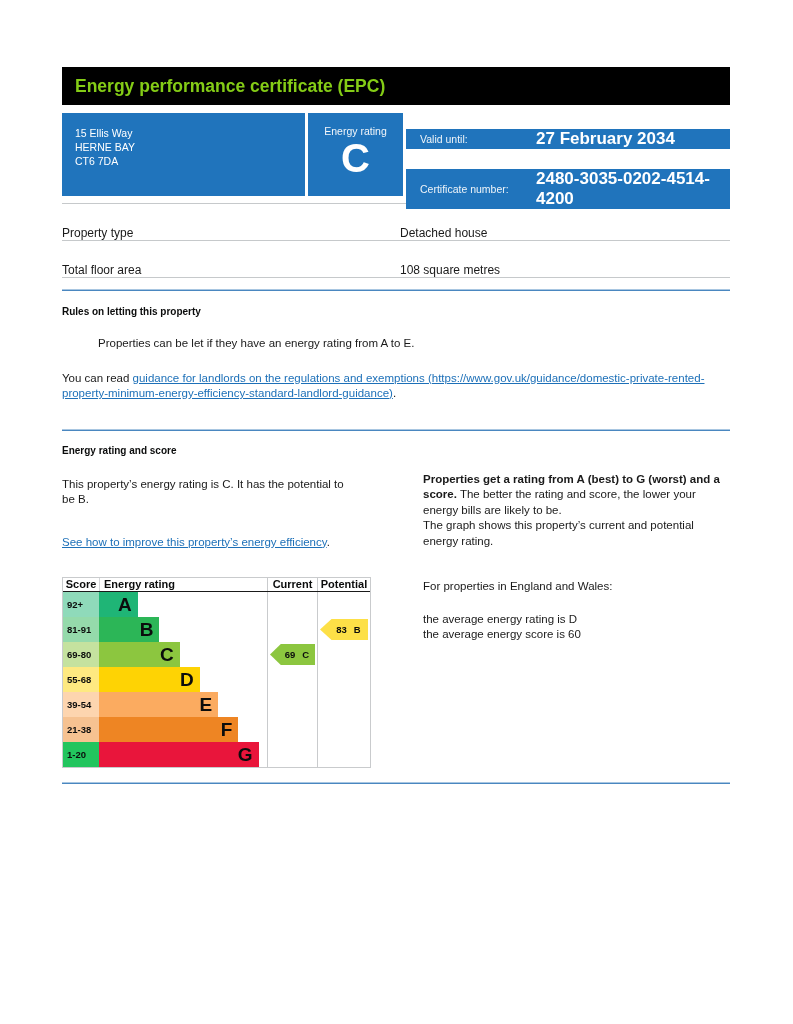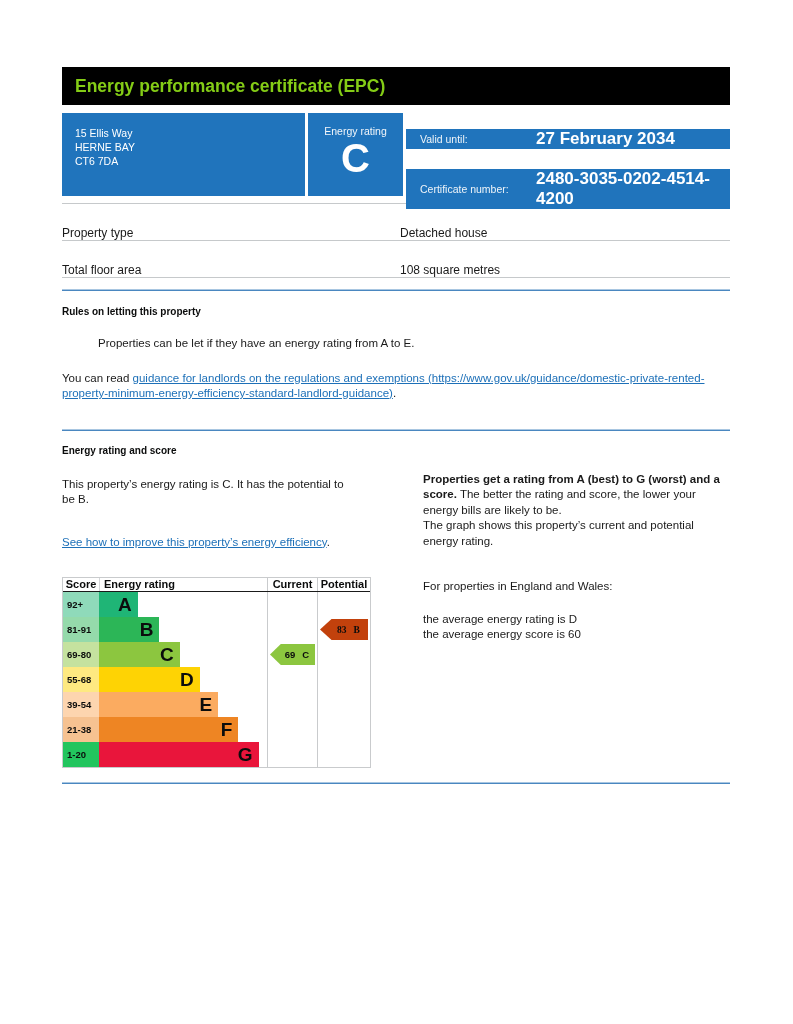--- a/index.html
+++ b/index.html
@@ -188,21 +188,21 @@
                 </div>
               </div>
             </div>
           <div class="epc-colcell epc-col-current">
               <div class="epc-arrow" style="background: rgb(140, 198, 63); top: 52px;">
                 <span>69</span>
                 <span>C</span>
               </div>
             </div>
           <div class="epc-colcell epc-col-potential">
-              <div class="epc-arrow" style="background: #c2410c; top: 27px; font-family: Liberation Serif, serif;">
+              <div class="epc-arrow" style="background: #fde047; top: 27px;">
                 <span>83</span>
                 <span>B</span>
               </div>
             </div>
         </div>
       </div>
     </div>
 
     <div class="energy-right">
       <p class="para right-p2"><strong>Properties get a rating from A (best) to G (worst) and a score.</strong><span> The better the rating and score, the lower your energy bills are likely to be.</span></p>

